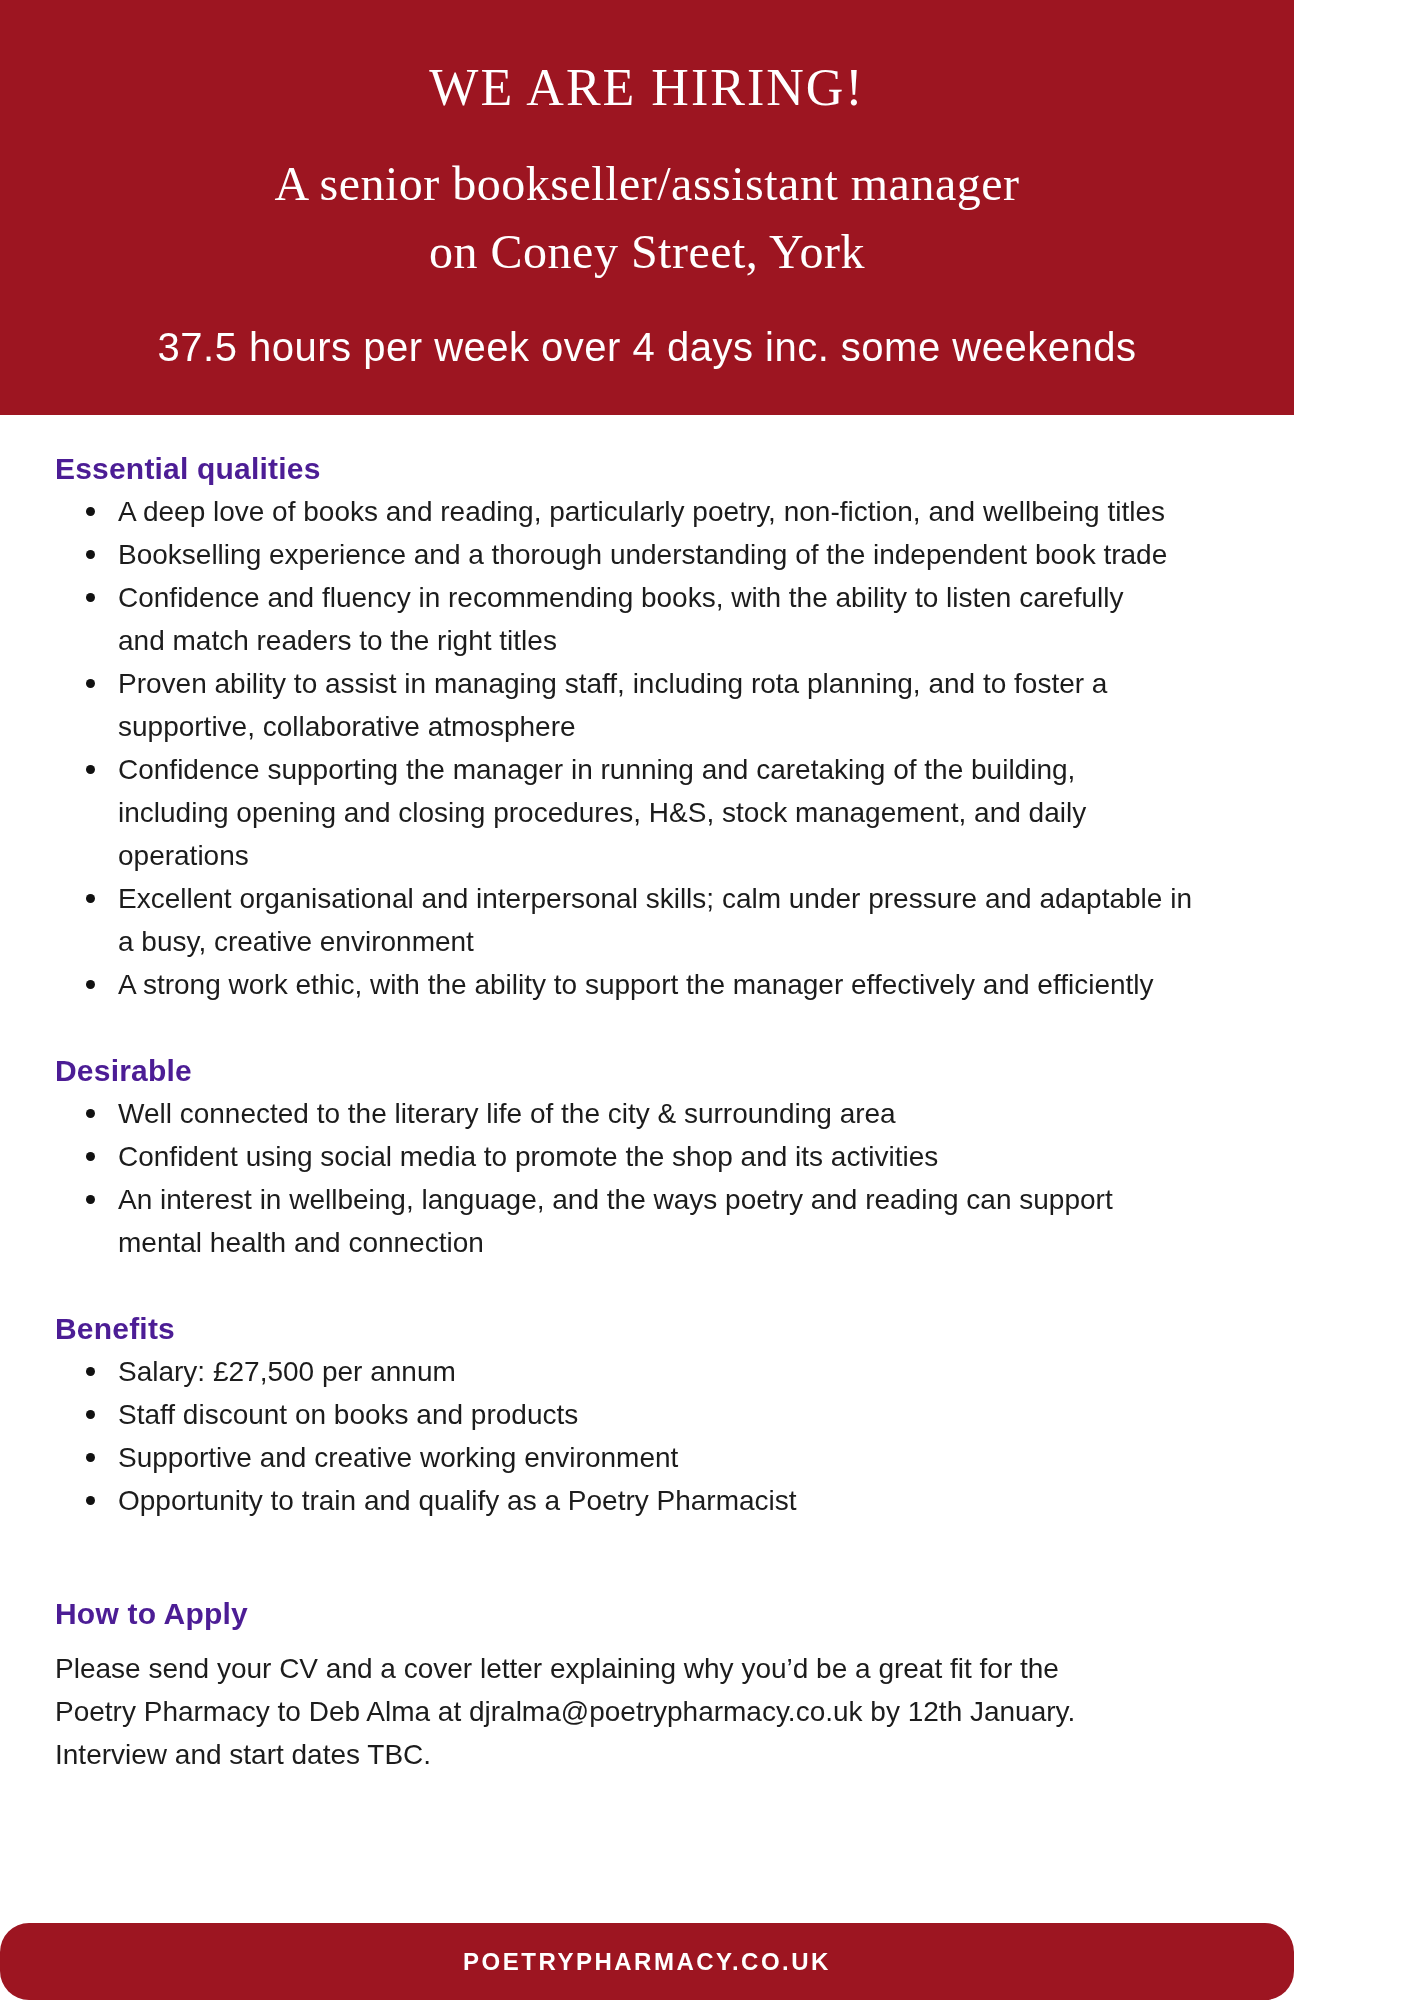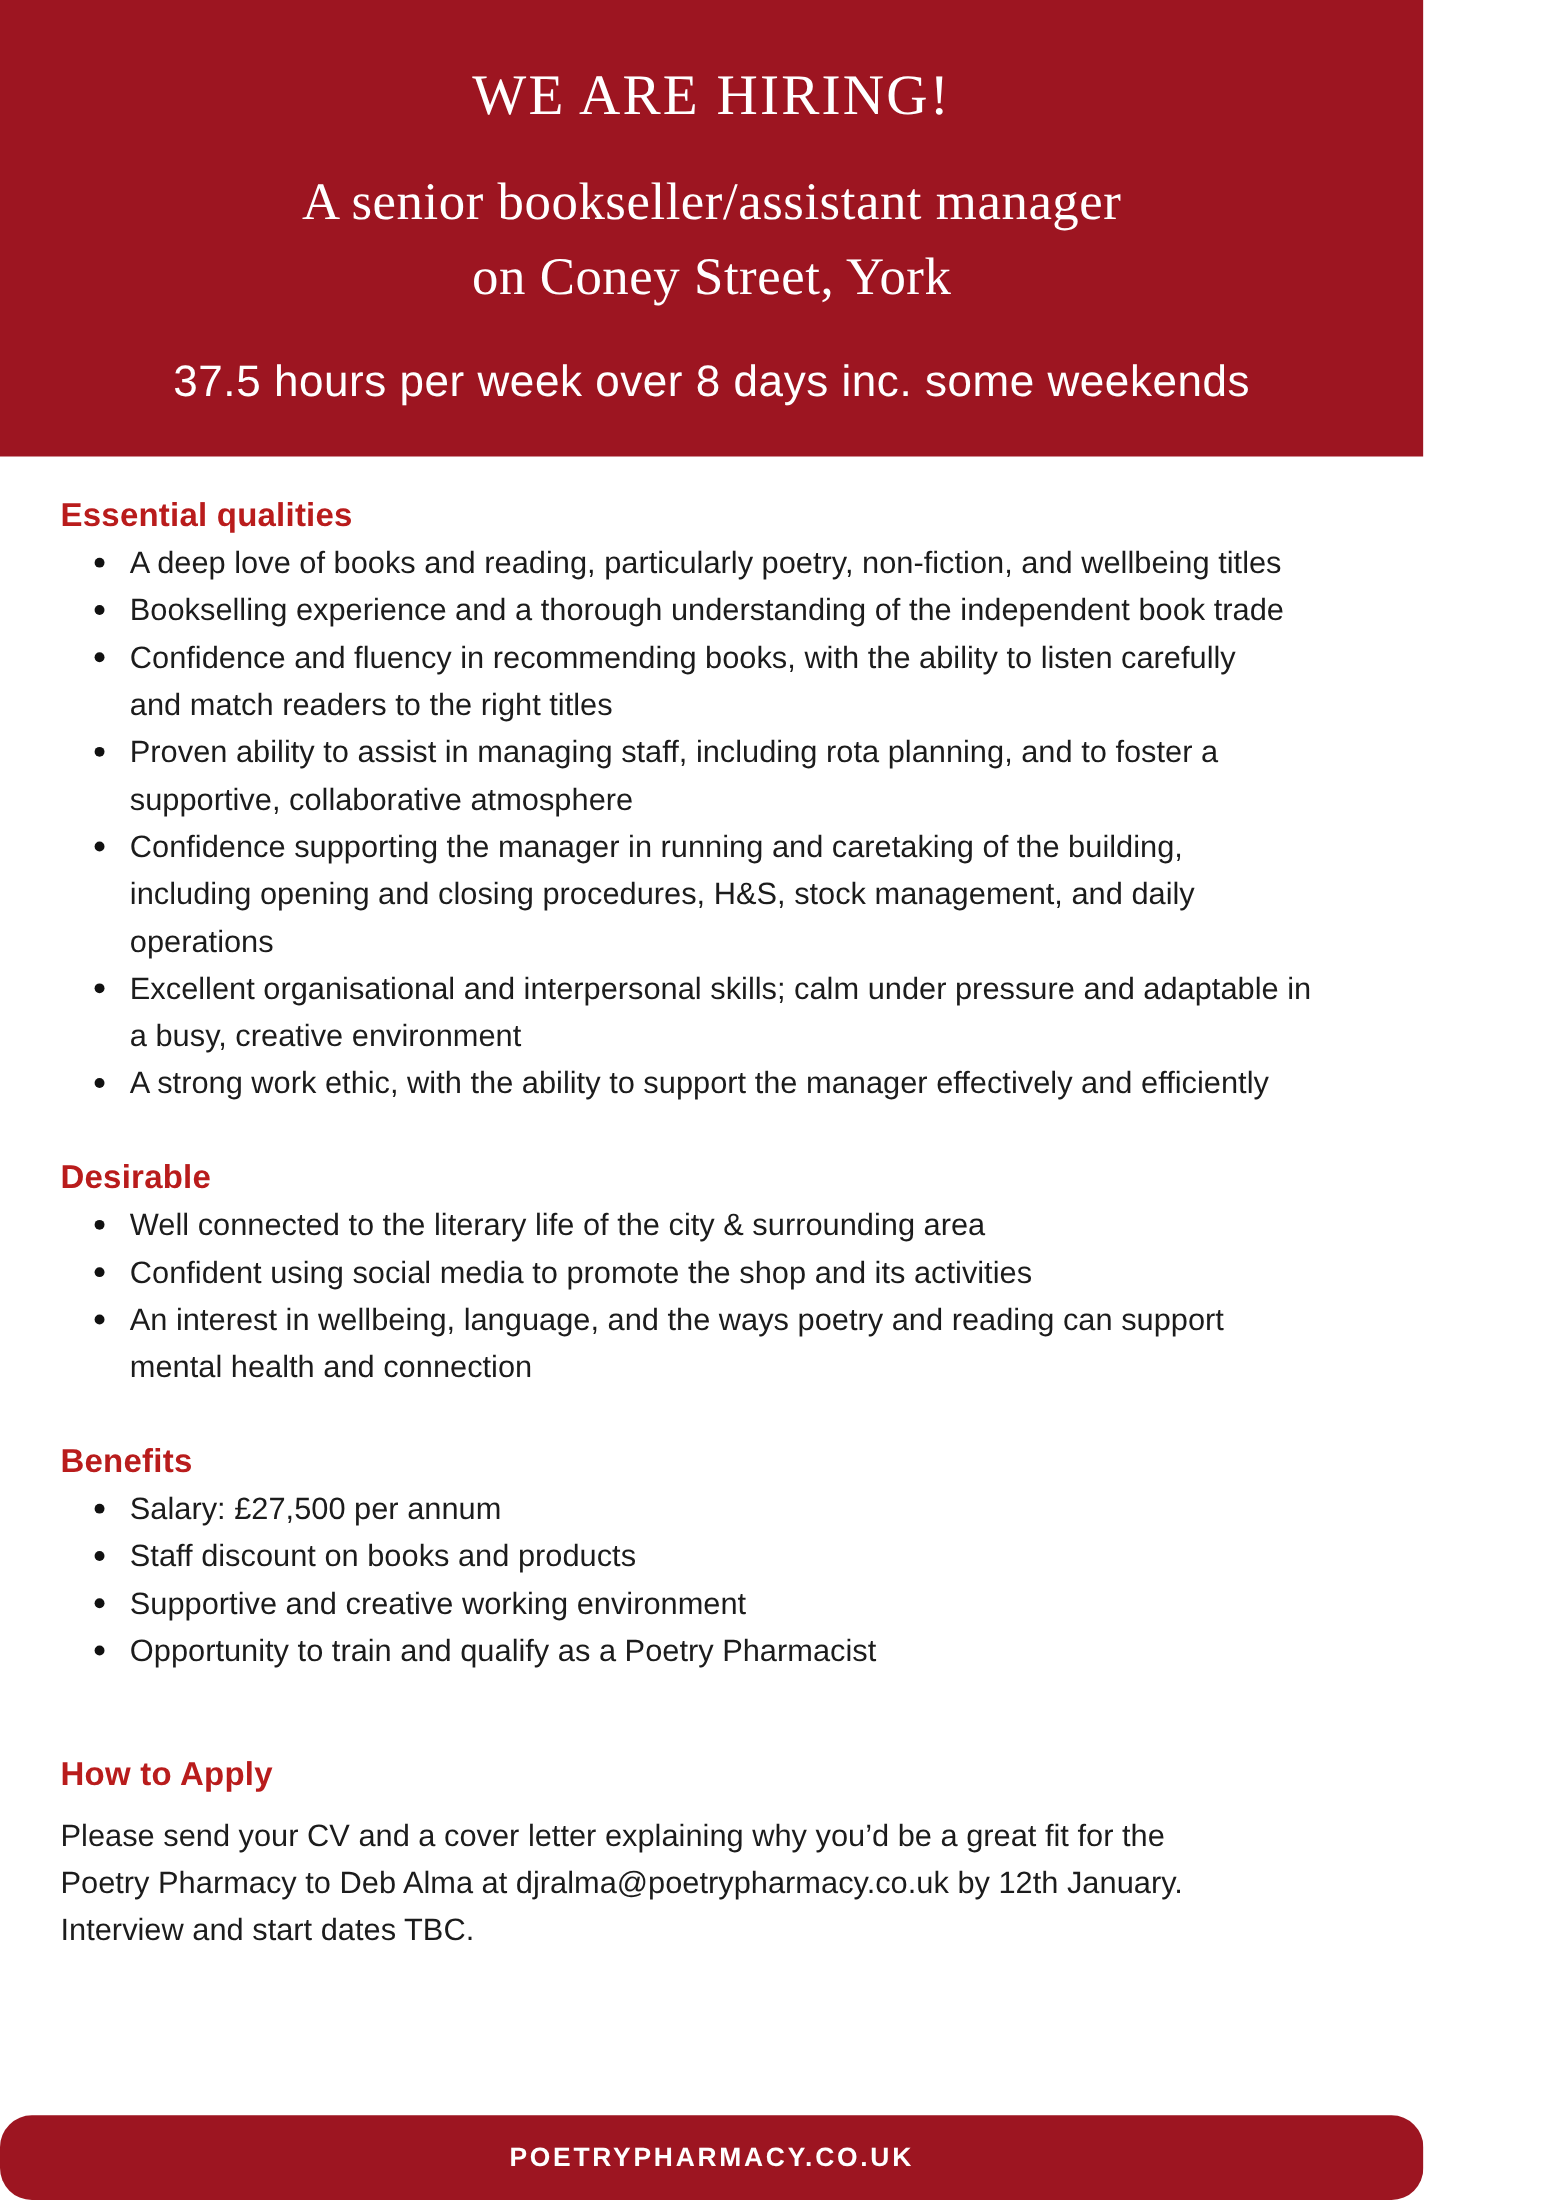--- a/index.html
+++ b/index.html
@@ -30,21 +30,21 @@
   }
   .hours {
     font-size:40px; line-height:46px; font-weight:300;
     letter-spacing:0.5px; margin-top:38px;
   }
 
   
   .content { padding:32px 40px 0 55px; }
   .section h2 {
     font-size:30px; line-height:43px; margin:43px 0 0 0;
-    color:#b91c1c; font-weight:700; letter-spacing:0.2px;
+    color:#4c1d95; font-weight:700; letter-spacing:0.2px;
   }
   .section:first-child h2 { margin-top:0; }
   .section.apply h2 { margin-top:70px; }
   .section ul { list-style:none; margin:0; padding:0; }
   .section li {
     position:relative; padding-left:63px;
     font-size:28px; line-height:43px;
     white-space:pre-line;
   }
   .section li::before {
@@ -67,21 +67,21 @@
 </style>
 </head>
 <body>
 
 <div class="page">
 
   <header class="band header">
     <h1 class="headline">WE ARE HIRING!</h1>
     <div class="subtitle">A senior bookseller/assistant manager
 on Coney Street, York</div>
-    <div class="hours">37.5 hours per week over 8 days inc. some weekends</div>
+    <div class="hours">37.5 hours per week over 4 days inc. some weekends</div>
   </header>
 
   <main class="content" id="sections-root">
       <section class="section">
         <h2>Essential qualities</h2>
         <ul>
           <li>A deep love of books and reading, particularly poetry, non-fiction, and wellbeing titles</li>
           <li>Bookselling experience and a thorough understanding of the independent book trade</li>
           <li>Confidence and fluency in recommending books, with the ability to listen carefully
 and match readers to the right titles</li>

